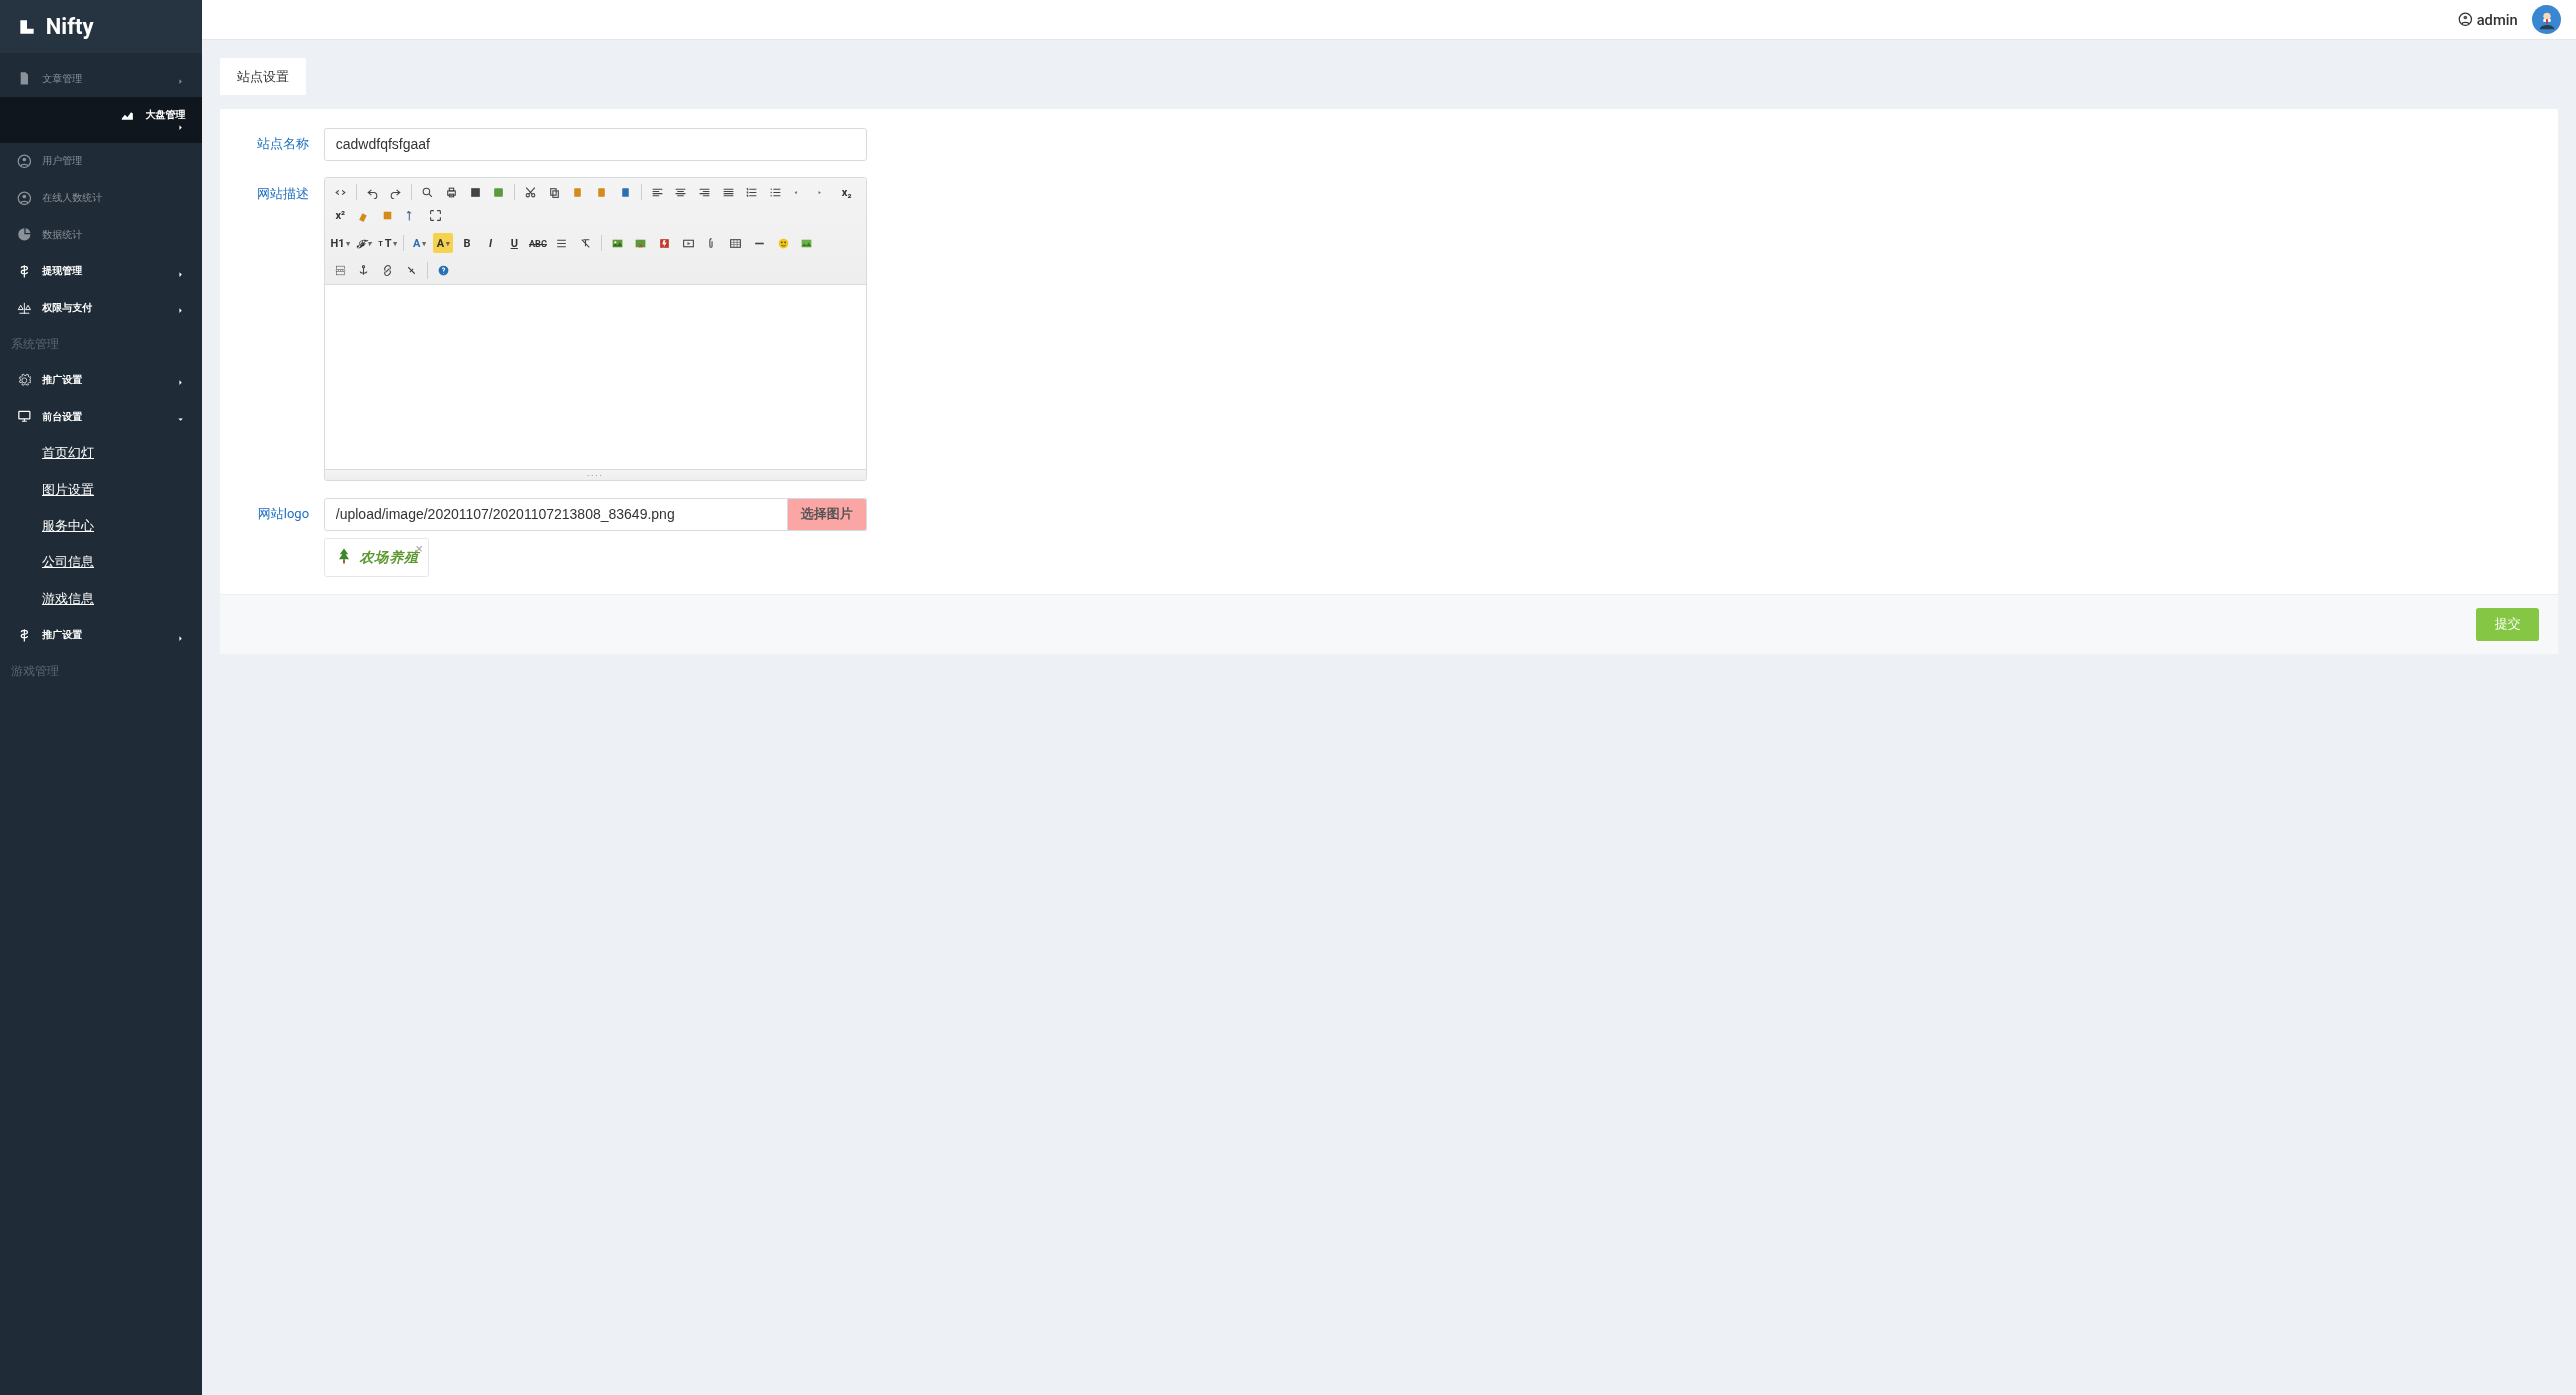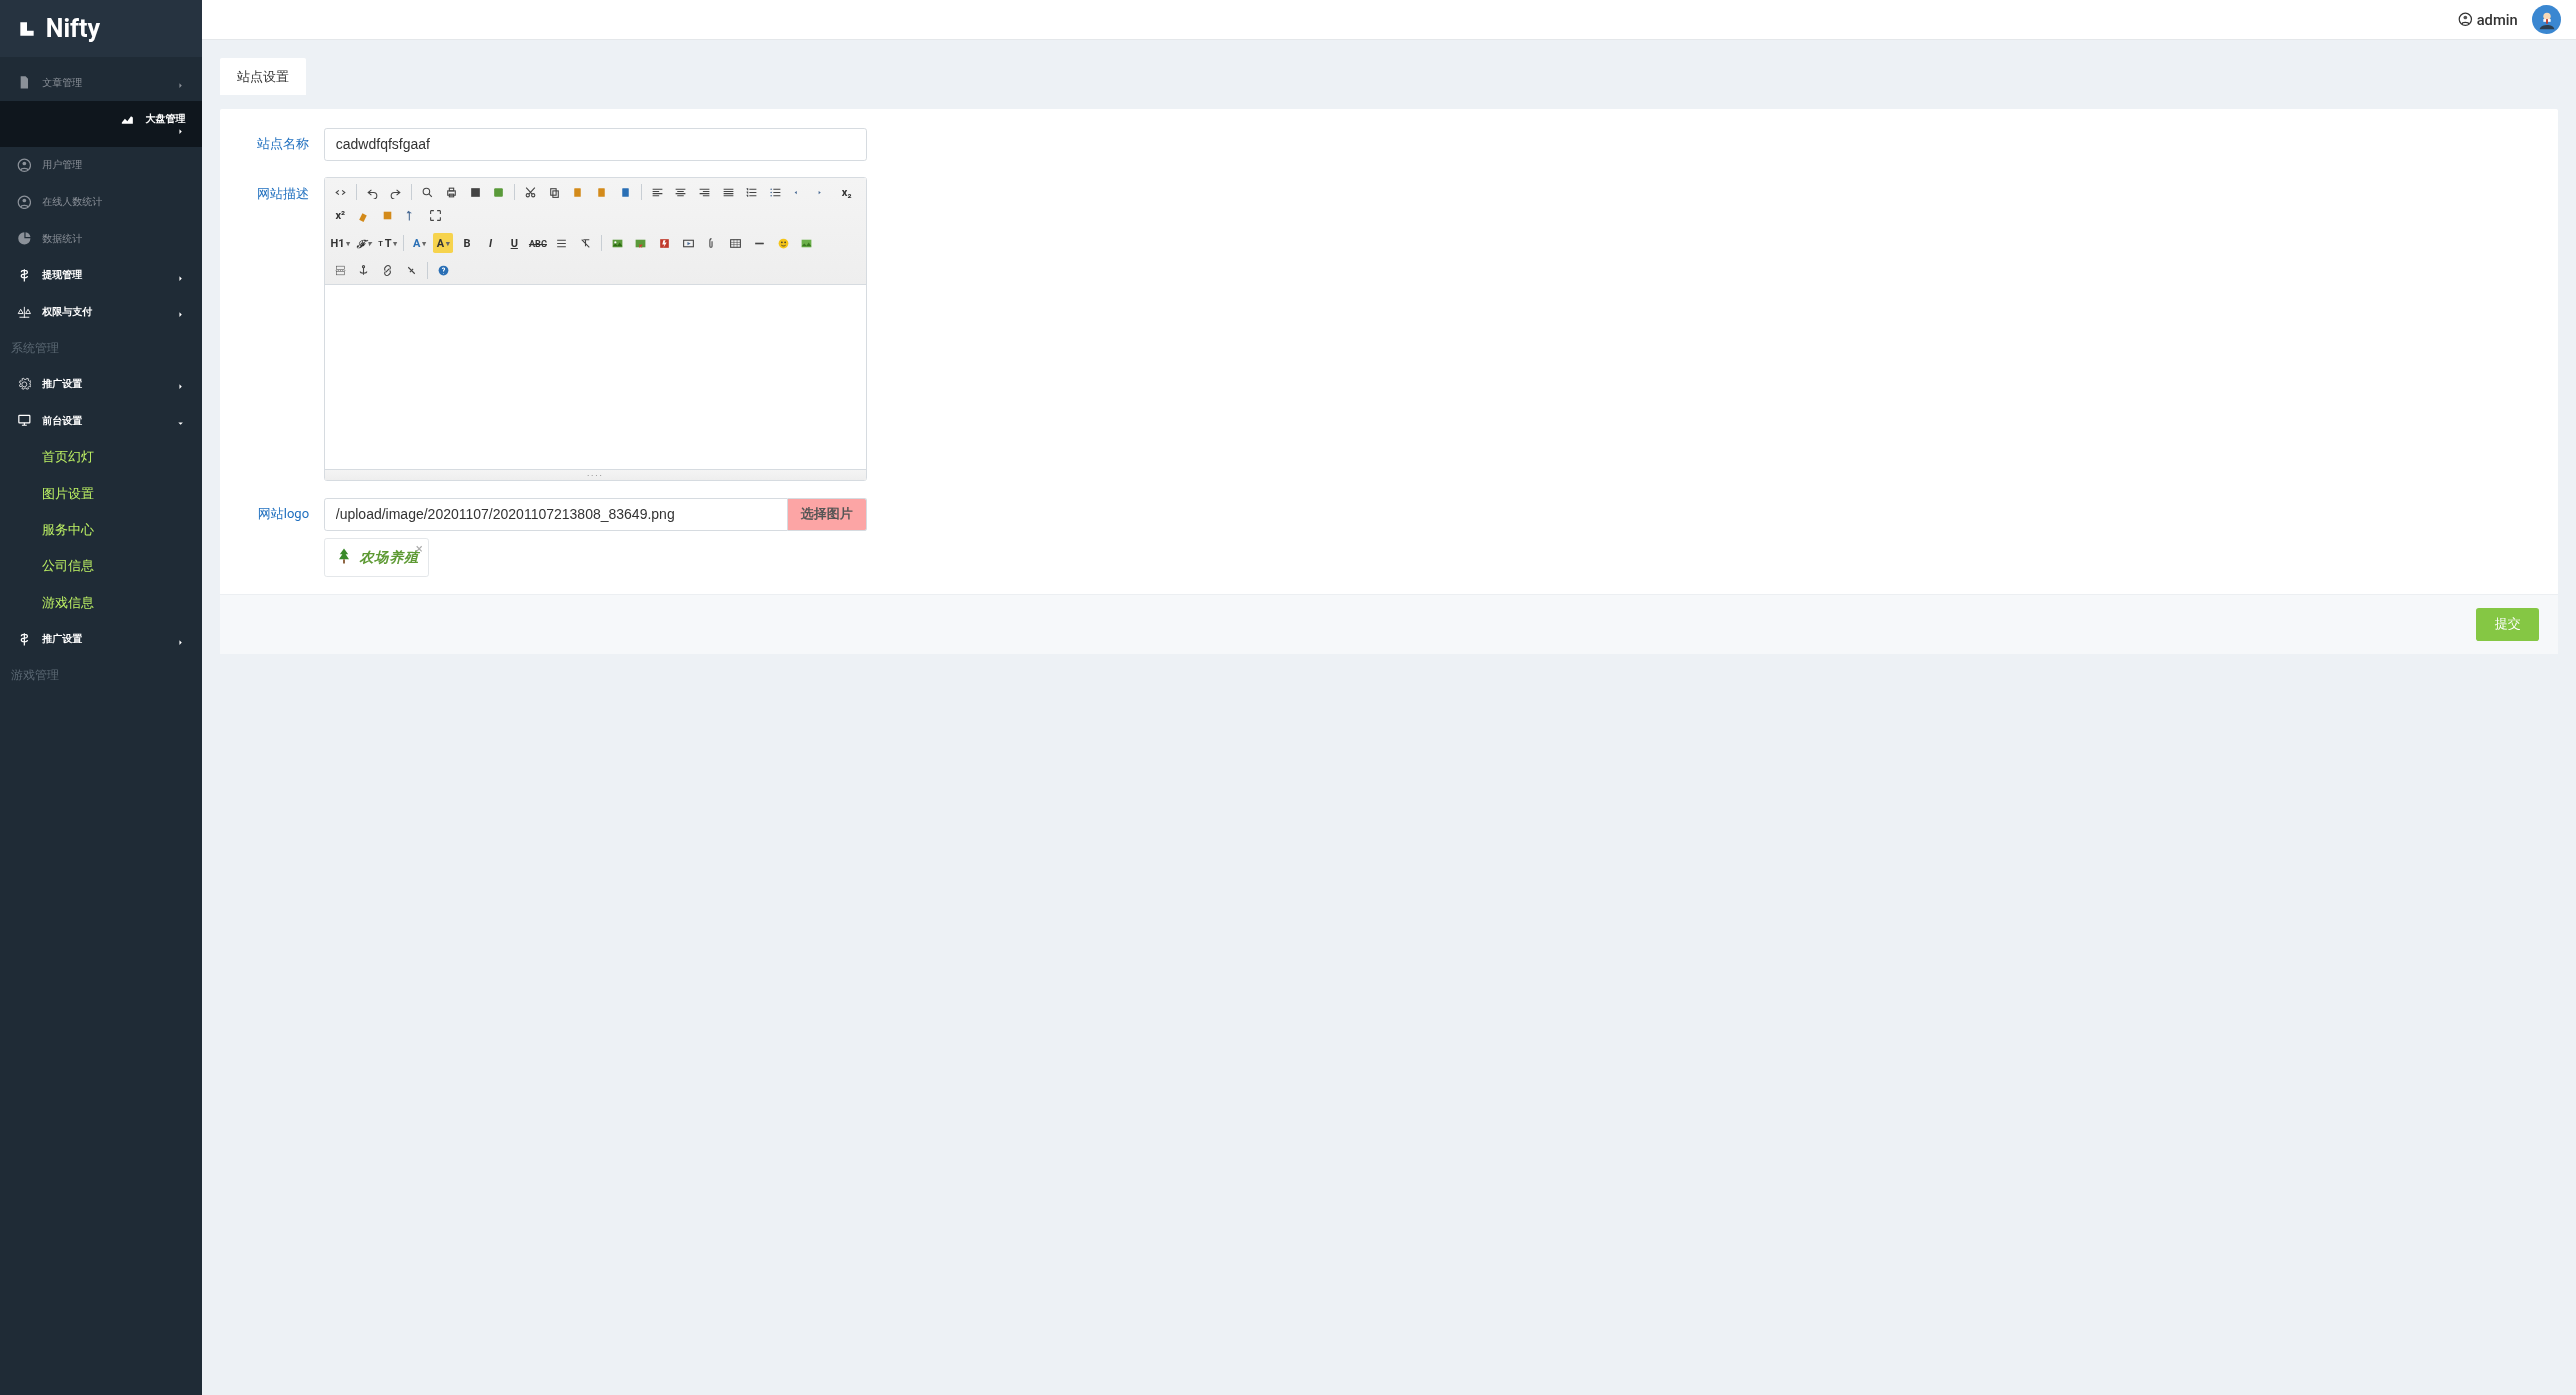--- a/index.html
+++ b/index.html
@@ -8,36 +8,36 @@
 .sidebar {
   position: fixed; left: 0; top: 0; bottom: 0; width: 202px;
   background: #1f2b36; color: #8b9199; overflow-y: auto;
 }
 .brand {
   display: flex; align-items: center; gap: 9.2px;
   padding: 14px 16.6px; background: #263340;
 }
 .brand-icon { width: 20px; height: 20px; display: inline-block; }
 .brand-icon svg { width: 100%; height: 100%; fill: #fff; }
-.brand-name { color: #fff; font-weight: 700; font-size: 25px; }
+.brand-name { color: #fff; font-weight: 700; font-size: 22px; }
 
 .nav { padding: 7.4px 0; }
 .nav-item {
   display: flex; align-items: flex-end; justify-content: space-between;
   padding: 11px 16.6px; color: #8b9199; cursor: pointer; font-size: 10px;
 }
 .nav-item.active-dark { background: #0f161d; color: #fff; font-weight: 600; flex-direction: column; }
 .nav-item.bold { color: #fff; font-weight: 600; }
 .nav-item .left { display: flex; align-items: center; gap: 11px; }
 .nav-icon { width: 14.7px; height: 14.7px; display: inline-flex; align-items: center; justify-content: center; }
 .nav-icon svg { width: 14.7px; height: 14.7px; fill: currentColor; }
 .chev { width: 9.2px; height: 9.2px; }
 .chev svg { width: 9.2px; height: 9.2px; fill: currentColor; }
 .nav-section-title { padding: 9.2px 11px; color: #5b6873; font-size: 12px; }
-.sub-item { padding: 9.2px 16.6px 9.2px 42px; color: #bef264; cursor: pointer; font-size: 13px; }
+.sub-item { padding: 9.2px 16.6px 9.2px 42px; color: #ffffff; cursor: pointer; font-size: 13px; text-decoration: underline; }
 
 .main { margin-left: 202px; }
 .topbar {
   background: #fff; height: 40px; display: flex; align-items: center;
   justify-content: flex-end; padding: 0 14.7px; gap: 9.2px; border-bottom: 0.9px solid #e4e7ea;
 }
 .user-label { display: flex; align-items: center; gap: 3.7px; color: #333; font-weight: 500; font-size: 14.7px; }
 .user-label svg { width: 14.7px; height: 14.7px; fill: #555; }
 .avatar {
   width: 29px; height: 29px; border-radius: 50%; background: #3a87d1;

